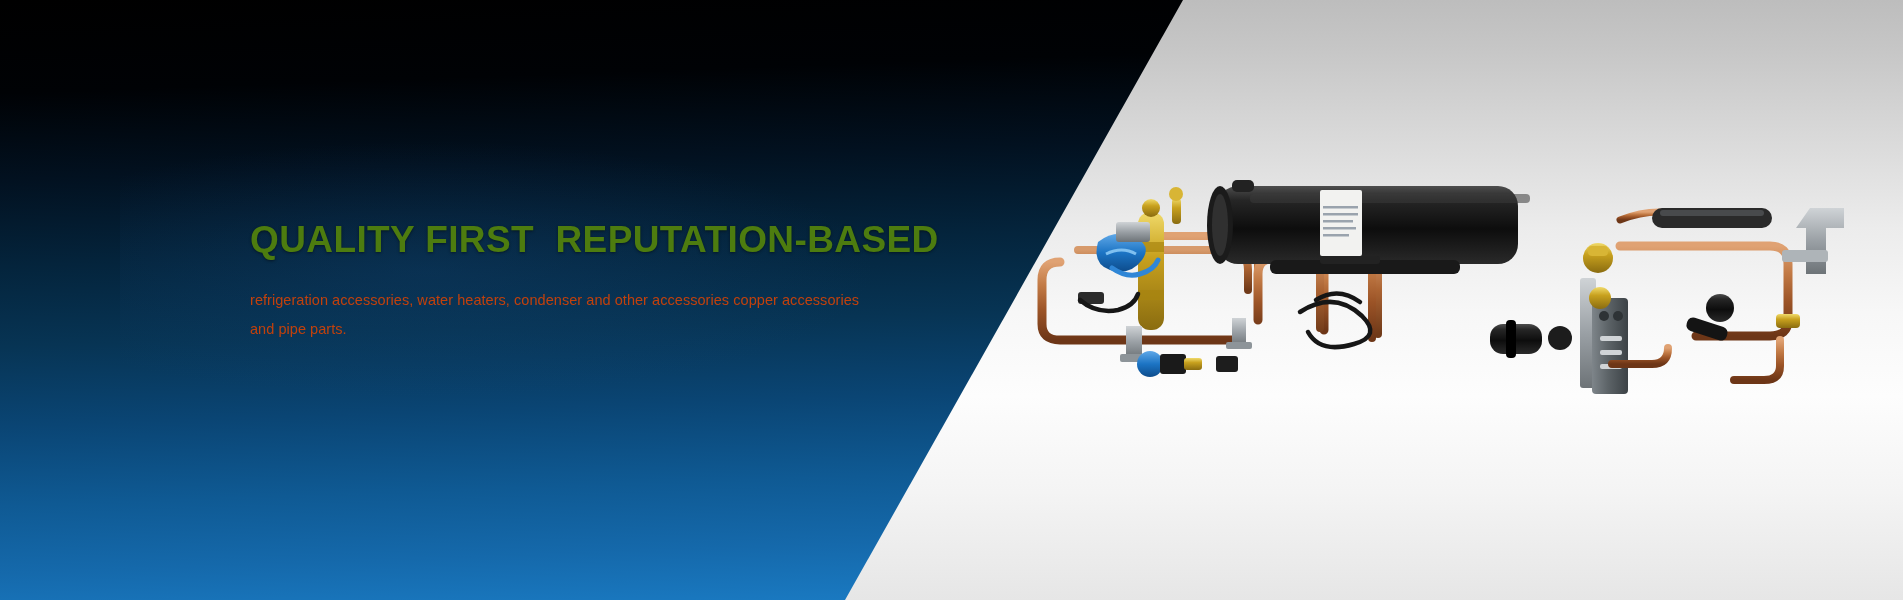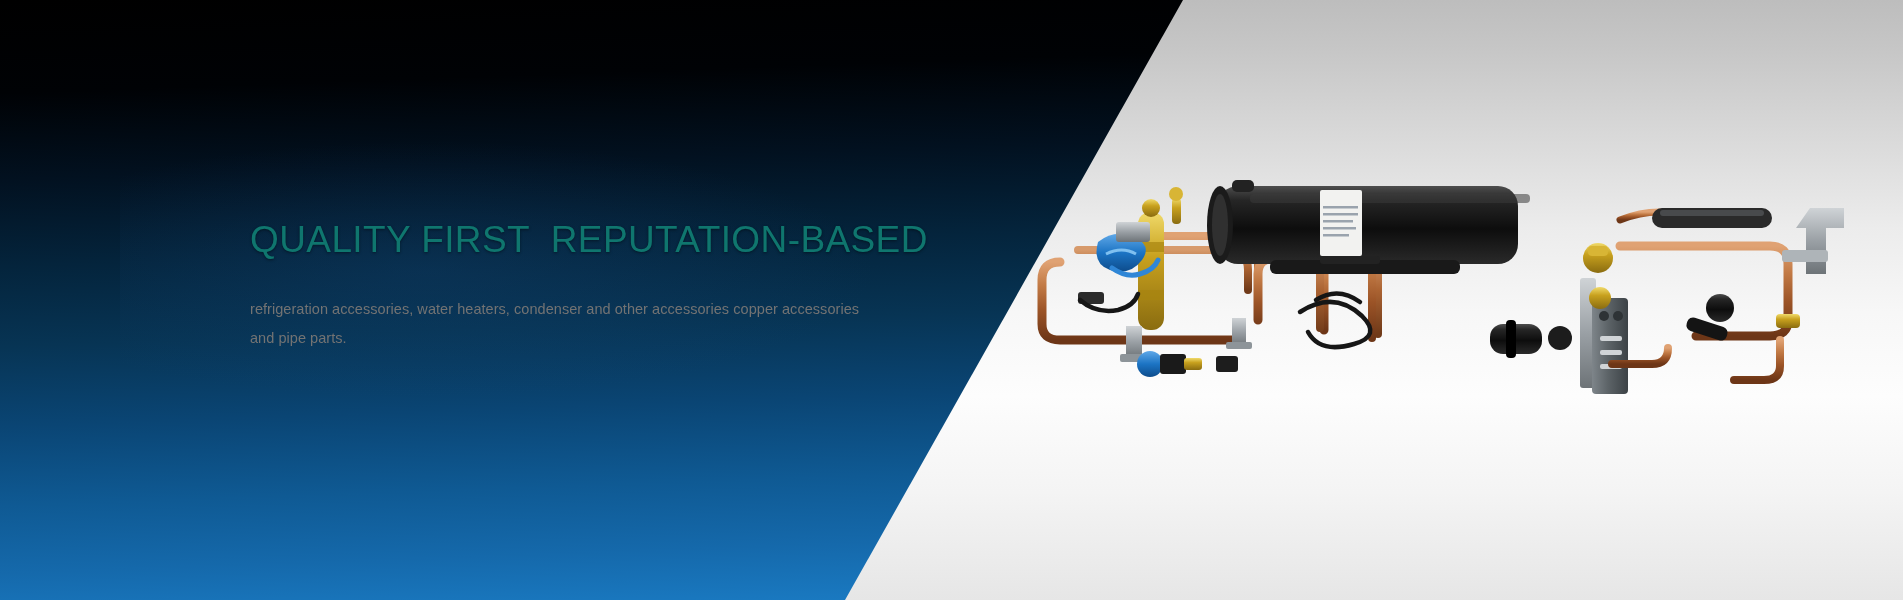--- a/index.html
+++ b/index.html
@@ -62,32 +62,32 @@
   
   .text-block {
     position:absolute;
     left:250px;
     top:218px;
     width:660px;
     z-index:6;
   }
   .headline {
     font-size:37px;
-    font-weight:normal;
+    font-weight:bold;
     letter-spacing:.4px;
-    color:#0f766e;
+    color:#4d7c0f;
     line-height:1.18;
     white-space:pre;
     text-shadow:0 1px 3px rgba(0,0,0,.45);
   }
   .subtitle {
-    margin-top:33px;
+    margin-top:24px;
     font-size:14.5px;
     font-weight:400;
-    color:#737373;
+    color:#c2410c;
     line-height:2.05;
     letter-spacing:.05px;
     max-width:620px;
   }
 
   
   .product {
     position:absolute;
     left:1020px;
     top:150px;

